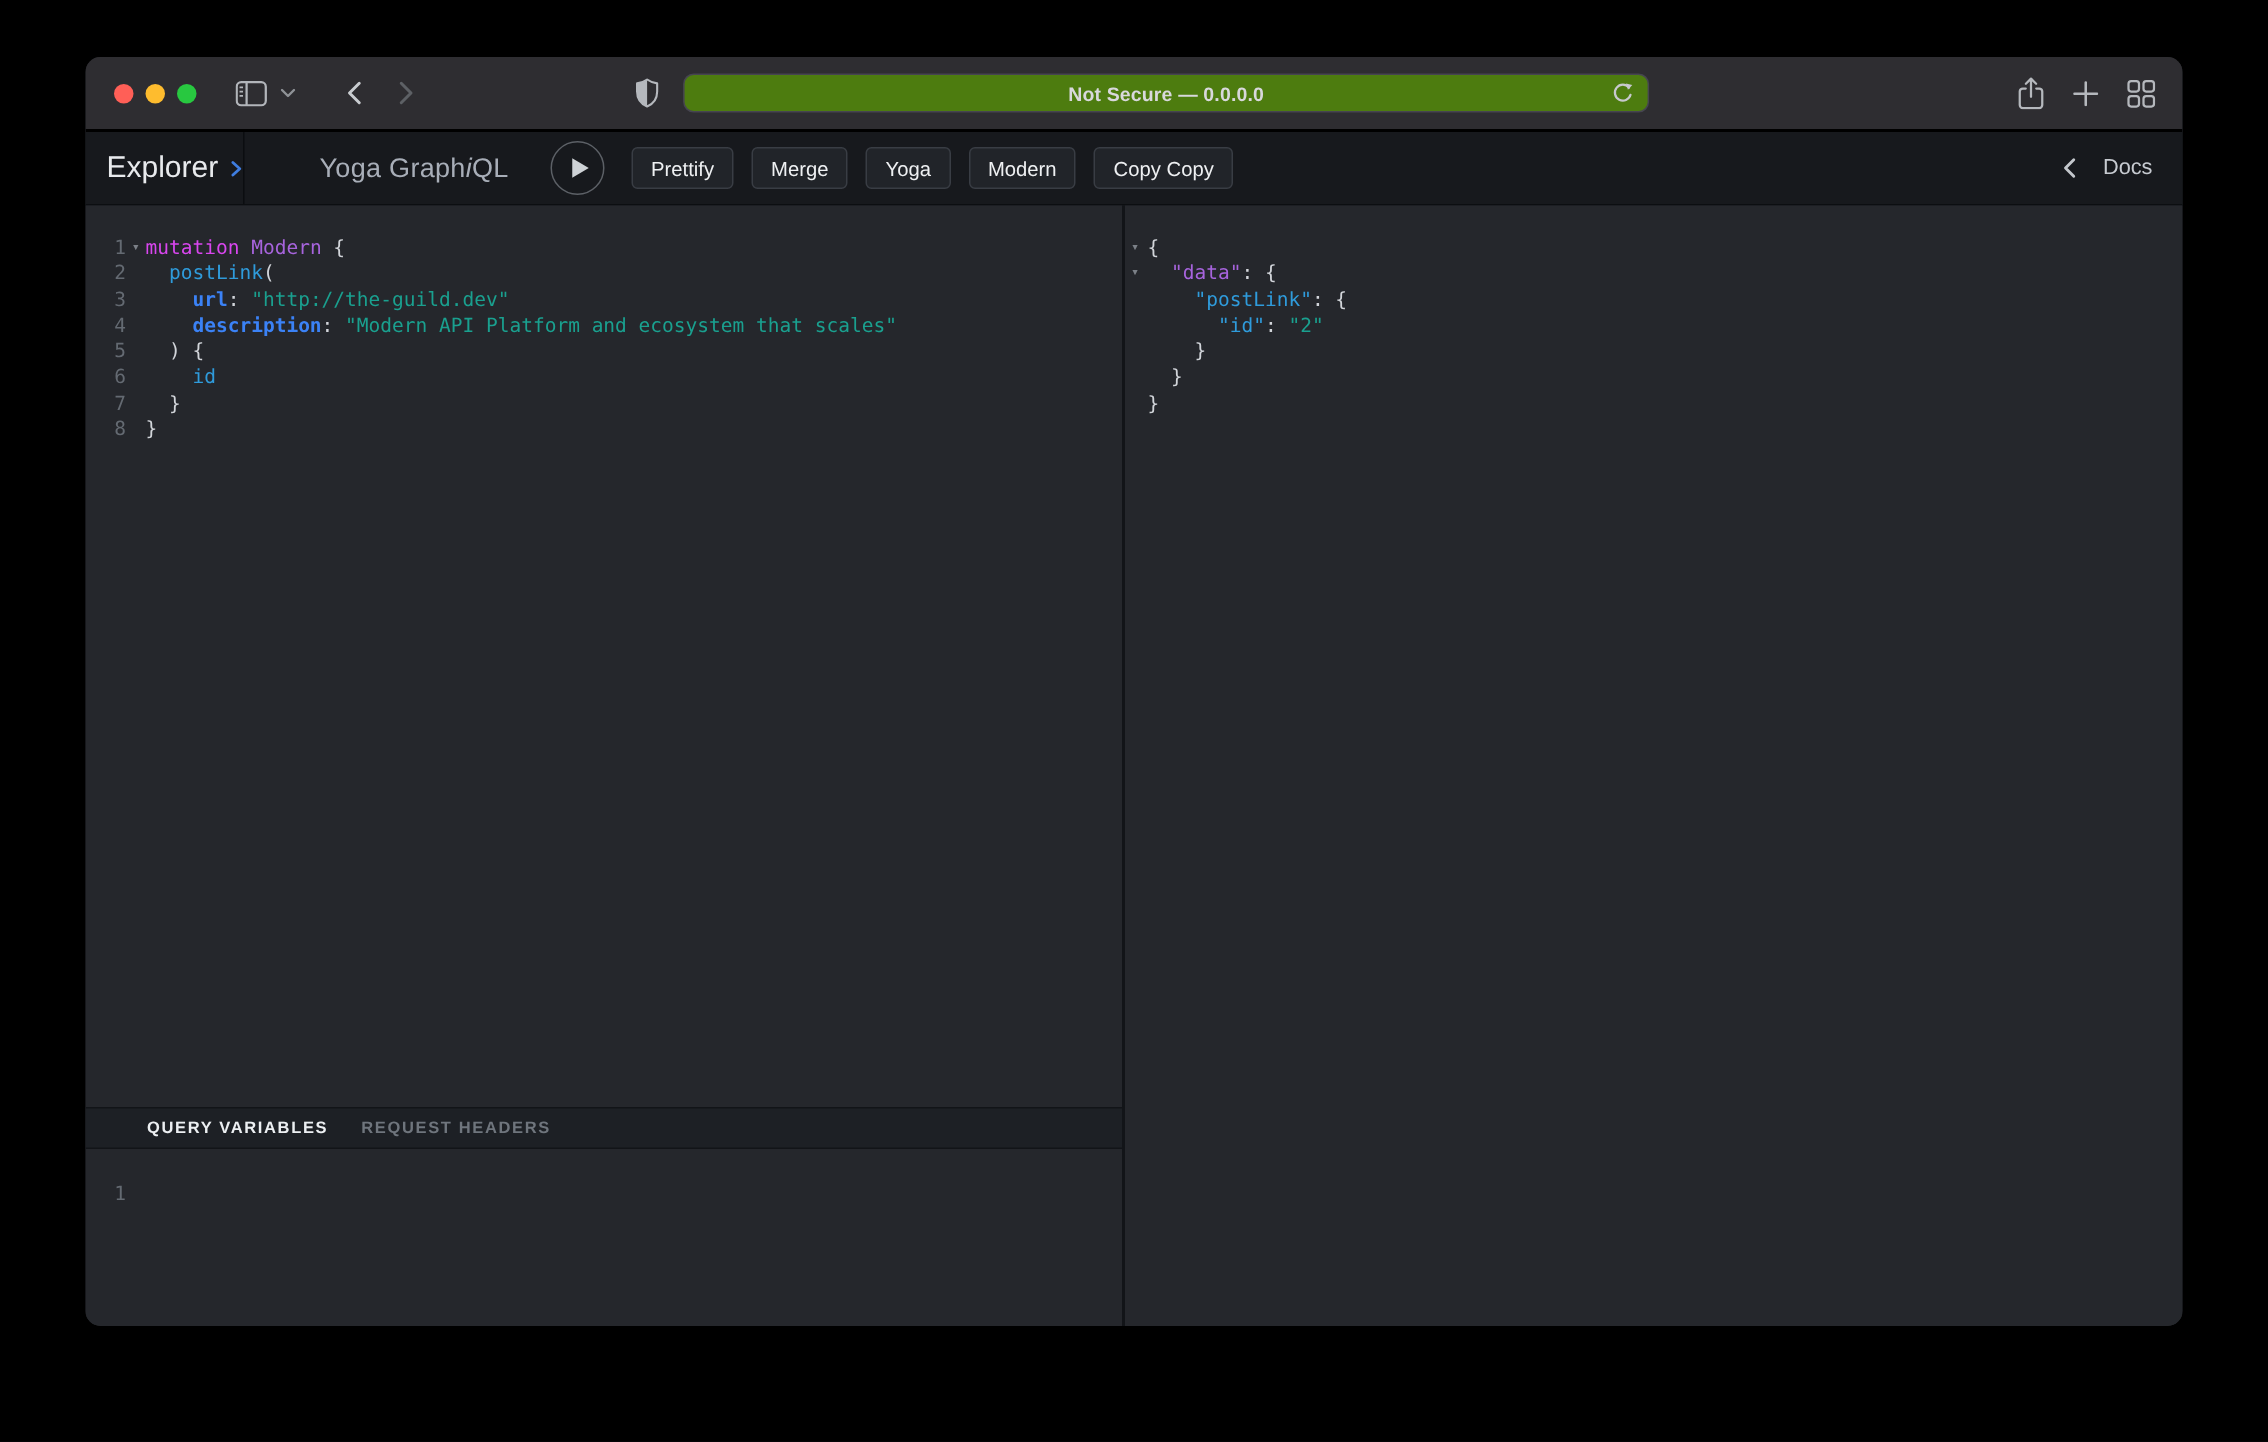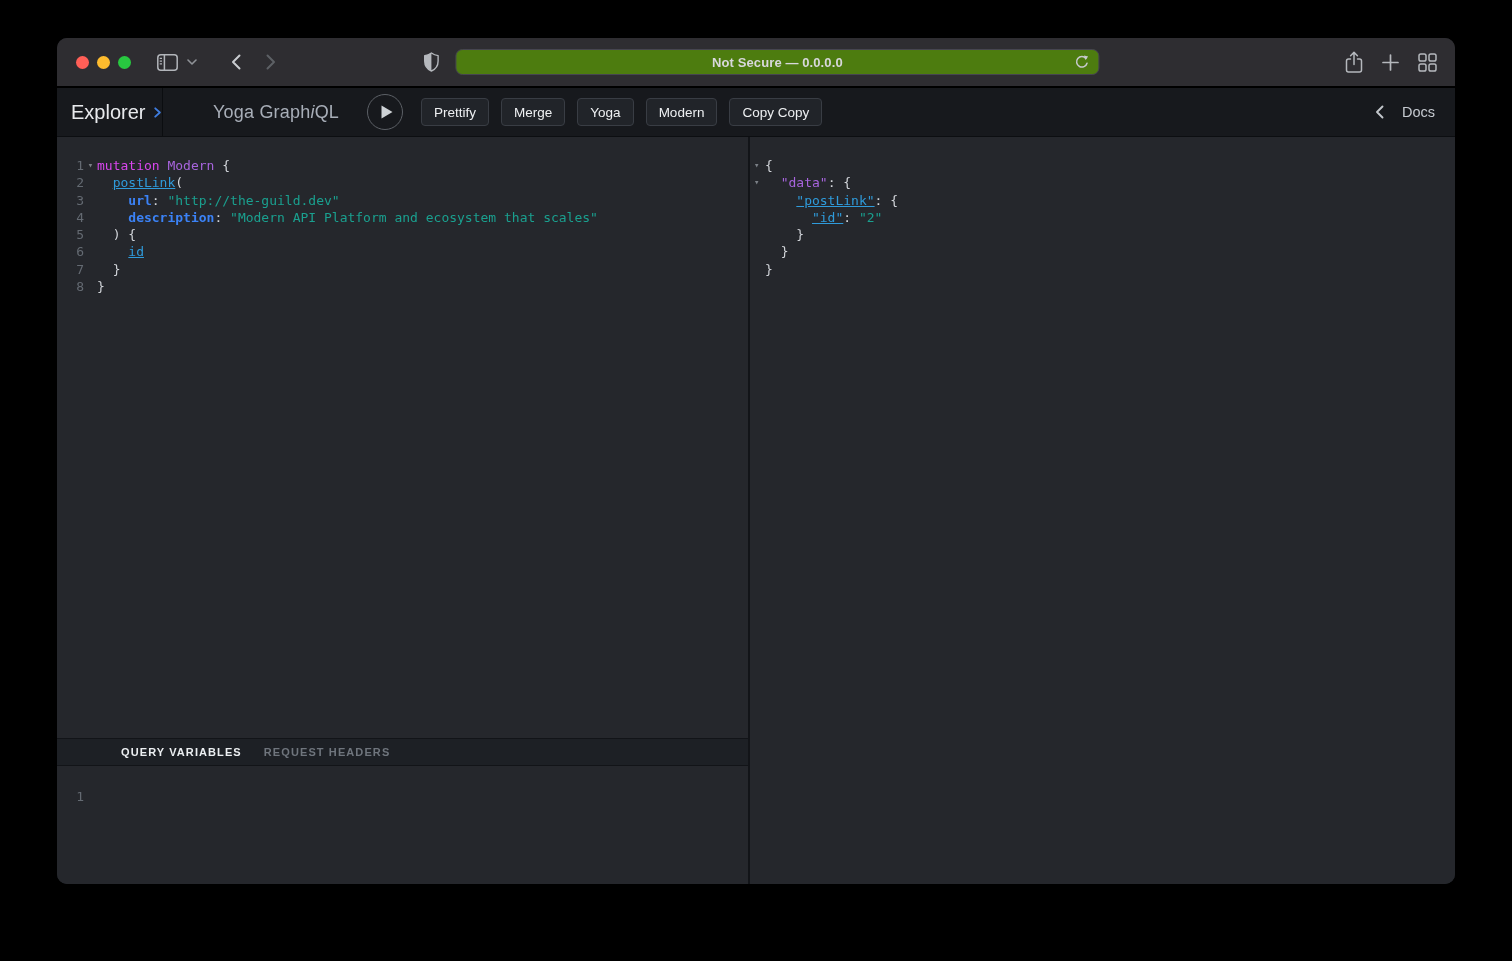--- a/index.html
+++ b/index.html
@@ -52,37 +52,37 @@
   
   .content { flex:1; display:flex; min-height:0; }
   .left-pane { width:691px; flex:0 0 691px; display:flex; flex-direction:column; background:#25272c; }
   .pane-divider { width:2px; flex:0 0 2px; background:#121418; cursor:col-resize; }
   .right-pane { flex:1; background:#25272c; padding-top:20px; overflow:hidden; }
 
   .code-area { overflow:hidden; }
   .query-editor { flex:1; padding-top:20px; }
   .var-tabs { height:28px; flex:0 0 28px; background:#1d2025; border-top:1px solid #121418;
               border-bottom:1px solid #121418; display:flex; align-items:center;
-              padding-left:64px; gap:22px; }
+              padding-left:41px; gap:22px; }
   .var-tab { font-size:11px; font-weight:700; letter-spacing:1.1px; color:#6f757d;
              text-transform:uppercase; cursor:pointer; white-space:nowrap; }
   .var-tab.active { color:#eceff2; }
   .vars-editor { height:118px; flex:0 0 118px; padding-top:22px; }
 
   
   .code-line { display:flex; line-height:17.3px; font-family:"DejaVu Sans Mono", monospace;
                font-size:13px; white-space:pre; }
   .line-num { width:27px; flex:0 0 27px; text-align:right; color:#646a72; }
   .fold-col { width:13px; flex:0 0 13px; text-align:center; color:#7b8087;
               font-size:9px; line-height:17.3px; cursor:pointer; }
   .rp .fold-col { width:15px; flex:0 0 15px; text-align:left; padding-left:4px; }
   .code-text { white-space:pre; }
   .tok-keyword   { color:#d946ef; }
   .tok-def       { color:#a764dd; }
-  .tok-property  { color:#2f9bdb;text-decoration:underline; }
+  .tok-property  { color:#2f9bdb; }
   .tok-attribute { color:#3b82f6; font-weight:bold; }
   .tok-string    { color:#1aa08f; }
   .tok-punct     { color:#d2d5da; }
   .tok-plain     { color:#d2d5da; }
 </style>
 </head>
 <body>
 
 <div class="stage">
   <div class="window">

